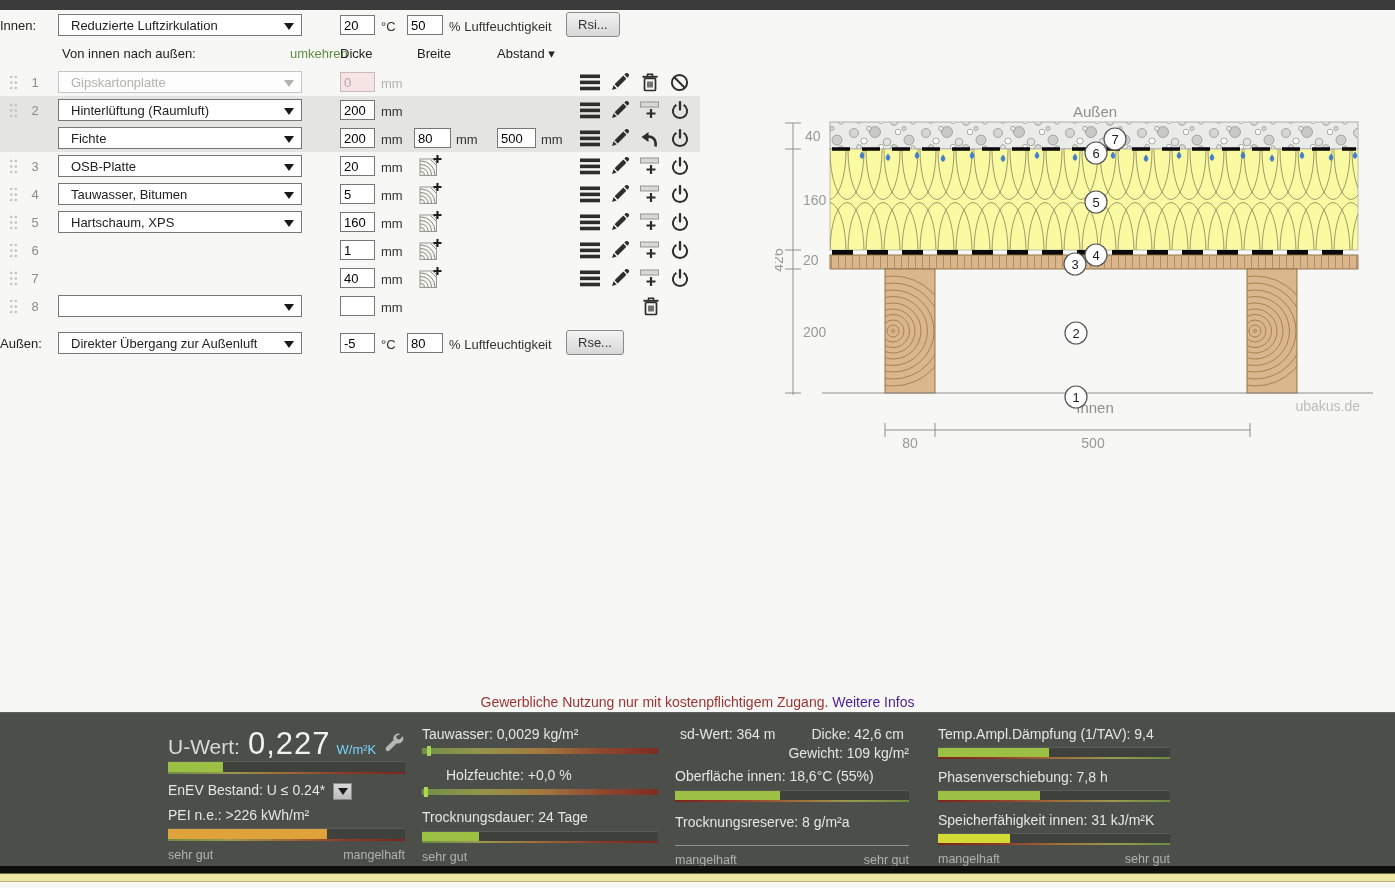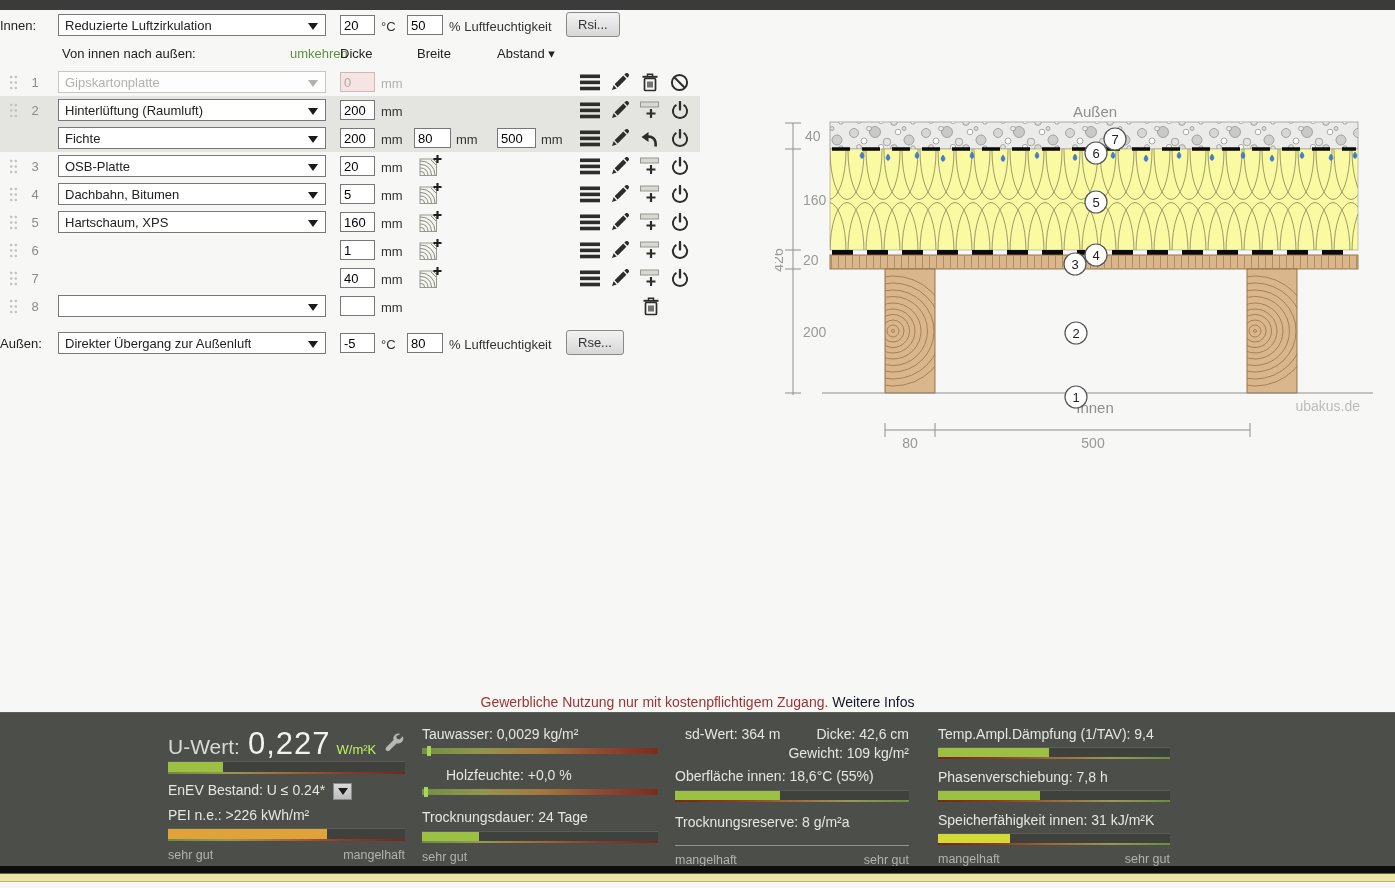--- a/index.html
+++ b/index.html
@@ -11,22 +11,22 @@
   .topbar { position:absolute; top:0; left:0; width:100%; height:10px; background:#3b3b3b; }
 
   
   .form { position:absolute; top:10px; left:0; width:710px; }
   .io-row { position:relative; height:30px; }
   .io-row .io-label { position:absolute; left:0; top:8px; width:52px; text-align:left; font-size:13px; }
   .subhead { position:relative; height:28px; font-size:13px; }
   .subhead span { position:absolute; top:6px; }
   .link-green { color:#5d8f3f; cursor:pointer; }
 
-  .select { position:absolute; left:58px; top:4px; width:268px; height:22px; background:#fff;
-    border:1px solid #777; display:flex; align-items:center; padding:0 22px 0 6px; cursor:pointer; }
+  .select { position:absolute; left:58px; top:4px; width:244px; height:22px; background:#fff;
+    border:1px solid #777; display:flex; align-items:center; padding:0 22px 0 12px; cursor:pointer; }
   .select .sel-text { font-size:13px; white-space:nowrap; overflow:hidden; }
   .sel-caret { position:absolute; right:7px; top:8px; width:0; height:0;
     border-left:5px solid transparent; border-right:5px solid transparent; border-top:7px solid #1a1a1a; }
   .select.disabled { border-color:#c6c6c4; color:#b2b2b0; background:#fdfdfd; }
   .select.disabled .sel-caret { border-top-color:#b2b2b0; }
 
   .num-input { position:absolute; top:5px; height:20px; border:1px solid #777; background:#fff;
     font-family:inherit; font-size:13px; padding:0 3px; }
   .num-input.pink { background:#f6e3e3; border-color:#cdb9b9; color:#b8a8a8; }
   .unit { position:absolute; top:9px; font-size:13px; color:#333; }
@@ -41,42 +41,42 @@
   .layer-row .unit { top:8px; }
   .hl-group { background:#e4e4e0; width:700px; }
   .rownum { position:absolute; left:25px; top:7px; width:20px; text-align:center; color:#8b8b89; font-size:13px; }
   .drag { position:absolute; left:9px; top:7px; }
   .row-icons { position:absolute; left:579px; top:4px; display:flex; gap:9px; align-items:center; }
   .row-icons .ric { width:21px; height:20px; display:flex; align-items:center; justify-content:center; cursor:pointer; }
   .woodadd { position:absolute; left:419px; top:2px; cursor:pointer; }
 
   
   .notice { position:absolute; top:694px; left:0; width:100%; text-align:center; font-size:14px; color:#9c3434; }
-  .notice .link-green { color:#0f172a;margin-top:45px; }
+  .notice .link-green { color:#4c1d95;margin-top:45px; }
 
   
   .panel { position:absolute; top:712px; left:0; width:100%; height:154px; background:#4b4e49; border-top:1px solid #5c5f5a; }
   .blackbar { position:absolute; top:866px; left:0; width:100%; height:7px; background:#0e0e0e; }
   .scrollbar { position:absolute; top:873px; left:0; width:100%; height:9px; background:#ece7a5;
     border-top:1px solid #6b673d; border-bottom:1px solid #b7b275; }
 
   .pcol { position:absolute; top:13px; }
   .pcol1 { left:168px; width:237px; }
   .pcol2 { left:422px; width:236px; }
   .pcol3 { left:675px; width:234px; }
   .pcol4 { left:938px; width:232px; }
 
   .u-line { display:flex; align-items:baseline; height:33px; color:#d9d9d6; }
   .u-label { font-size:21px; }
   .u-val { font-size:31px; color:#f2f2f0; margin-left:8px; letter-spacing:1px; }
-  .u-unit { font-size:13px; margin-left:6px; color:#bef264; }
+  .u-unit { font-size:13px; margin-left:6px; color:#7dd3fc; }
   .wrench { margin-left:auto; align-self:center; cursor:pointer; }
 
   .lbl { font-size:14px; color:#e6e6e3; height:19px; white-space:nowrap; }
-  .line2 { display:flex; justify-content:flex-end;gap:36px; }
+  .line2 { display:flex; justify-content:center;gap:36px; }
   .rline { text-align:right; }
 
   .bar13 { position:relative; height:13px; background:#3f423c; border-top:1px solid #5a5d57; }
   .bar12 { position:relative; height:12px; background:#3f423c; border-top:1px solid #5a5d57; }
   .bar-fill { position:absolute; left:0; top:0; bottom:2px; }
   .fillg { background:#9cc044; }
   .fillo { background:#e0a23a; }
   .filly { background:#d6da35; }
   .under { position:absolute; bottom:0; left:0; right:0; height:2px; }
   .under.gr { background:linear-gradient(to right,#6d8c42,#9a9950,#a06a38,#8c3a28,#7c241c); }
@@ -364,21 +364,21 @@
           <circle cx="2.2" cy="2" r="1.3"></circle>
           <circle cx="6.8" cy="2" r="1.3"></circle>
     <circle cx="2.2" cy="7.5" r="1.3"></circle>
           <circle cx="6.8" cy="7.5" r="1.3"></circle>
     <circle cx="2.2" cy="13" r="1.3"></circle>
           <circle cx="6.8" cy="13" r="1.3"></circle>
         </g>
   </svg>
 <span class="rownum">4</span>
     <div class="select">
-        <span class="sel-text">Dachbahn, Bitumen</span>
+        <span class="sel-text">Tauwasser, Bitumen</span>
         <span class="sel-caret"></span>
       </div>
     <input class="num-input" style="left: 340px; width: 35px;" value="5">
     <span class="unit" style="left:381px;">mm</span>
 
   <span class="woodadd">
     <svg width="23" height="23" viewBox="0 0 23 23">
       <defs>
             <clipPath id="wc">
               <rect x="1" y="5" width="16.5" height="16.5"></rect>

